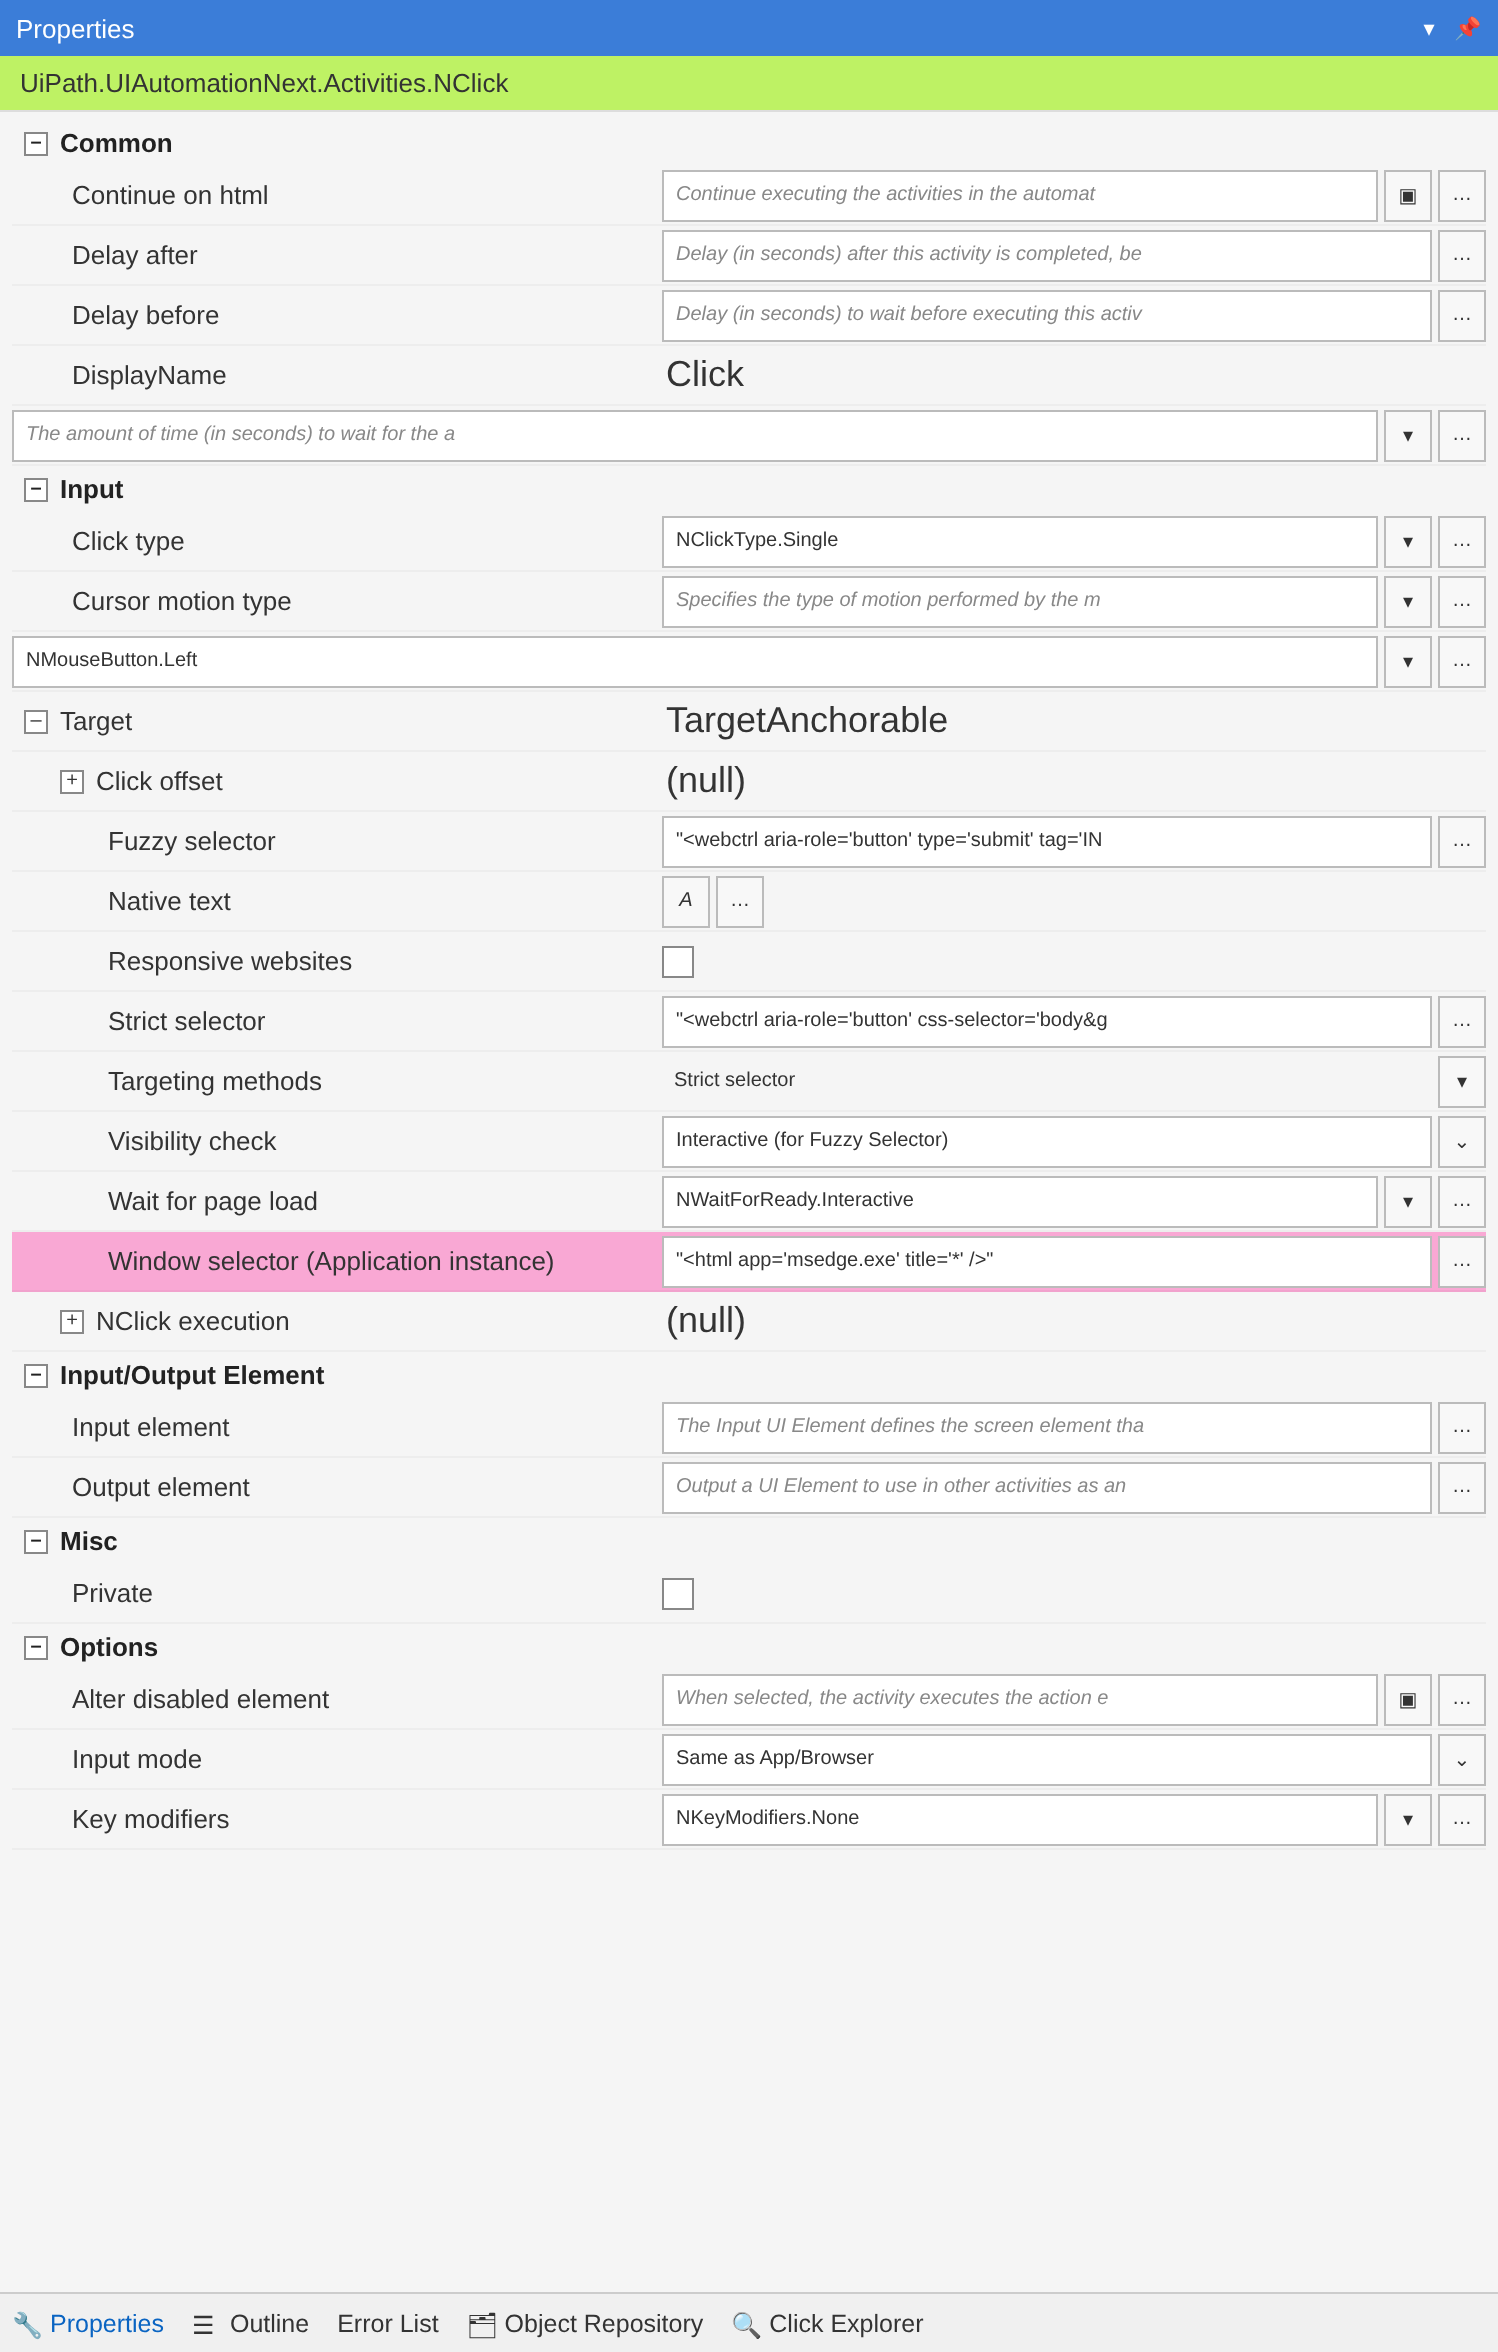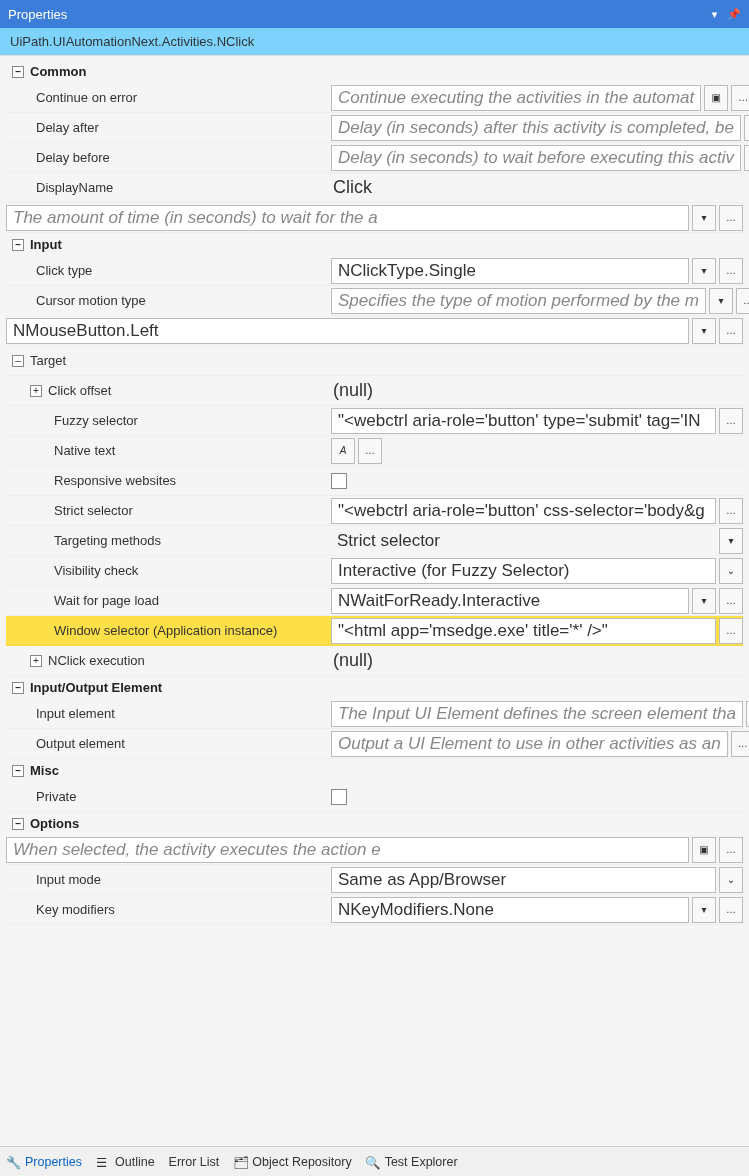--- a/index.html
+++ b/index.html
@@ -21,21 +21,21 @@
   padding: 0 8px;
   justify-content: space-between;
 }
 .titlebar .title { font-size: 13px; }
 .titlebar .icons { display: flex; gap: 10px; font-size: 11px; }
 .titlebar .icons span { cursor: pointer; }
 .subtitle {
   padding: 6px 10px;
   font-size: 13px;
   color: #333;
-  background: #7dd3fc;
+  background: #bef264;
   border-bottom: 1px solid #ddd;
 }
 .content { padding: 4px 6px 0 6px; }
 .group-header {
   display: flex;
   align-items: center;
   padding: 4px 0;
   font-weight: 600;
   color: #222;
 }
@@ -51,21 +51,21 @@
   margin-right: 6px;
   background: white;
   cursor: pointer;
 }
 .prop-row {
   display: flex;
   align-items: stretch;
   min-height: 30px;
   border-bottom: 1px solid rgba(0,0,0,0.03);
 }
-.prop-row.selected { background: #fde047; }
+.prop-row.selected { background: #f9a8d4; }
 .prop-label {
   flex: 0 0 325px;
   display: flex;
   align-items: center;
   color: #333;
 }
 .prop-label.l1 { padding-left: 30px; }
 .prop-label.l2 { padding-left: 48px; }
 .prop-value {
   flex: 1;
@@ -74,21 +74,21 @@
   gap: 3px;
 }
 .value-box {
   flex: 1;
   border: 1px solid #bbb;
   background: white;
   height: 26px;
   display: flex;
   align-items: center;
   padding: 0 6px;
-  font-size: 17px;
+  font-size: 10px;
   overflow: hidden;
   white-space: nowrap;
   text-overflow: clip;
 }
 .value-text {
   flex: 1;
   height: 26px;
   display: flex;
   align-items: center;
   padding: 0 2px;
@@ -147,21 +147,21 @@
 <div class="subtitle">UiPath.UIAutomationNext.Activities.NClick</div>
 
 <div class="content">
 
   <div class="group-header level-1">
     <span class="toggle">–</span>
     <span>Common</span>
   </div>
 
   <div class="prop-row">
-    <div class="prop-label l1">Continue on error</div>
+    <div class="prop-label l1">Continue on html</div>
     <div class="prop-value">
       <div class="value-box placeholder">Continue executing the activities in the automat</div>
       <div class="small-btn">▣</div>
       <div class="small-btn">…</div>
     </div>
   </div>
 
   <div class="prop-row">
     <div class="prop-label l1">Delay after</div>
     <div class="prop-value">
@@ -222,20 +222,23 @@
       <div class="small-btn">▾</div>
       <div class="small-btn">…</div>
     </div>
   </div>
 
   <div class="prop-row">
     <div class="prop-label" style="padding-left:6px; flex:0 0 325px;">
       <span class="toggle">–</span>
       <span>Target</span>
     </div>
+    <div class="prop-value">
+        <div class="value-text">TargetAnchorable</div>
+      </div>
   </div>
 
   <div class="prop-row">
     <div class="prop-label" style="padding-left:24px; flex:0 0 325px;">
       <span class="toggle">+</span>
       <span>Click offset</span>
     </div>
     <div class="prop-value">
         <div class="value-text">(null)</div>
       </div>
@@ -347,20 +350,21 @@
         <div class="checkbox"></div>
       </div>
   </div>
 
   <div class="group-header level-1">
     <span class="toggle">–</span>
     <span>Options</span>
   </div>
 
   <div class="prop-row">
+    <div class="prop-label l1">Alter disabled element</div>
     <div class="prop-value">
       <div class="value-box placeholder">When selected, the activity executes the action e</div>
       <div class="small-btn">▣</div>
       <div class="small-btn">…</div>
     </div>
   </div>
 
   <div class="prop-row">
     <div class="prop-label l1">Input mode</div>
     <div class="prop-value">
@@ -391,15 +395,15 @@
   </div>
   <div class="footer-tab">
     <span>Error List</span>
   </div>
   <div class="footer-tab">
     <span class="footer-icon">🗂</span>
     <span>Object Repository</span>
   </div>
   <div class="footer-tab">
     <span class="footer-icon">🔍</span>
-    <span>Test Explorer</span>
+    <span>Click Explorer</span>
   </div>
 </div>
 
 </body></html>

